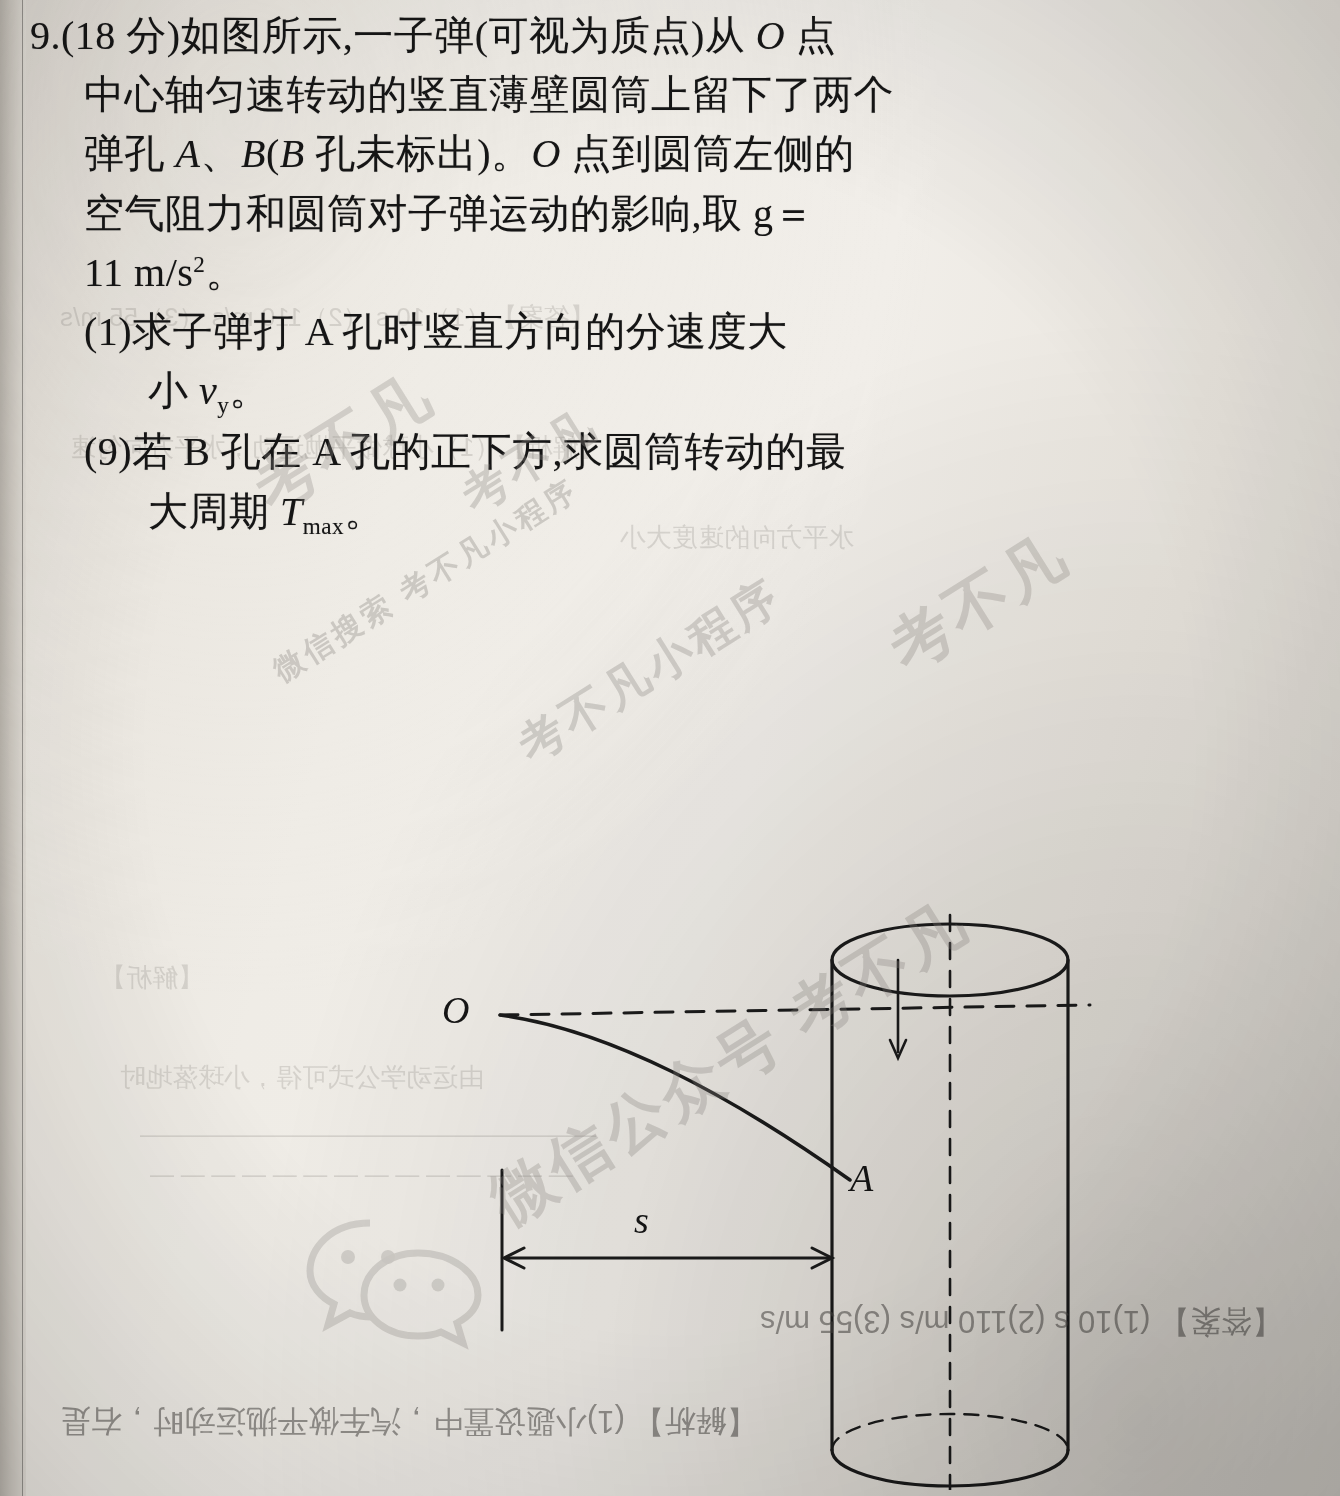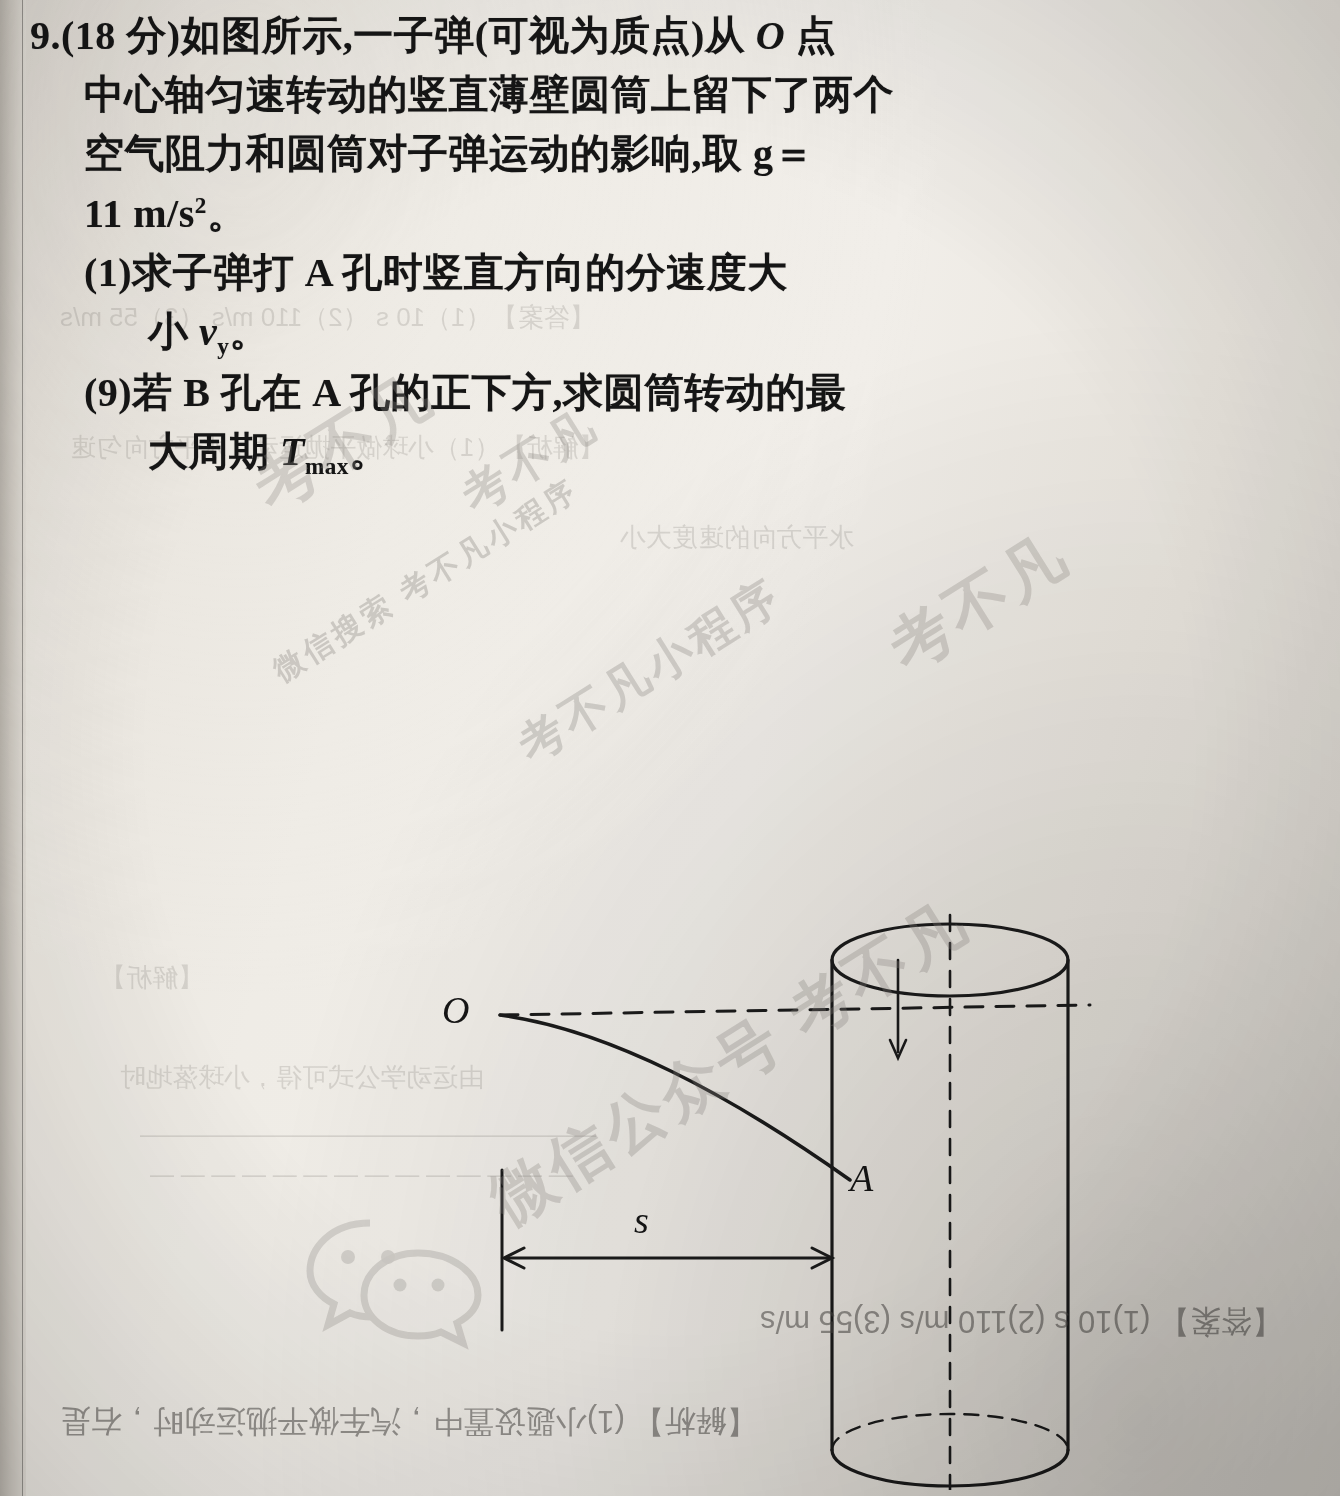--- a/index.html
+++ b/index.html
@@ -61,21 +61,20 @@
     left: 30px;
     top: 6px;
     width: 1270px;
     font-size: 40px;
     line-height: 1.48;
     letter-spacing: 0.5px;
   }
   .line {
     white-space: nowrap;
     text-shadow: 0 0 1px rgba(0,0,0,0.25);
-    font-weight: bold;
   }
   .indent1 { padding-left: 54px; }
   .indent2 { padding-left: 118px; }
   .it { font-style: italic; font-family: "Liberation Serif", serif; }
   sub { font-size: 0.58em; }
   sup { font-size: 0.58em; }
 
   
   .figure {
     position: absolute;
@@ -154,20 +153,23 @@
 
   <div class="problem">
 
     <div class="line">
       <span>9.(18 分)如图所示,一子弹(可视为质点)从 </span><span class="it">O</span><span> 点</span>
     </div>
 
 
     <div class="line indent1">中心轴匀速转动的竖直薄壁圆筒上留下了两个</div>
 
+    <div class="line indent1">
+      <span>弹孔 </span><span class="it">A</span><span>、</span><span class="it">B</span><span>(</span><span class="it">B</span><span> 孔未标出)。</span><span class="it">O</span><span> 点到圆筒左侧的</span>
+    </div>
 
 
     <div class="line indent1">空气阻力和圆筒对子弹运动的影响,取 g＝</div>
 
     <div class="line indent1">
       <span>11 m/s</span><sup>2</sup><span>。</span>
     </div>
 
     <div class="line indent1">(1)求子弹打 A 孔时竖直方向的分速度大</div>
     <div class="line indent2">

